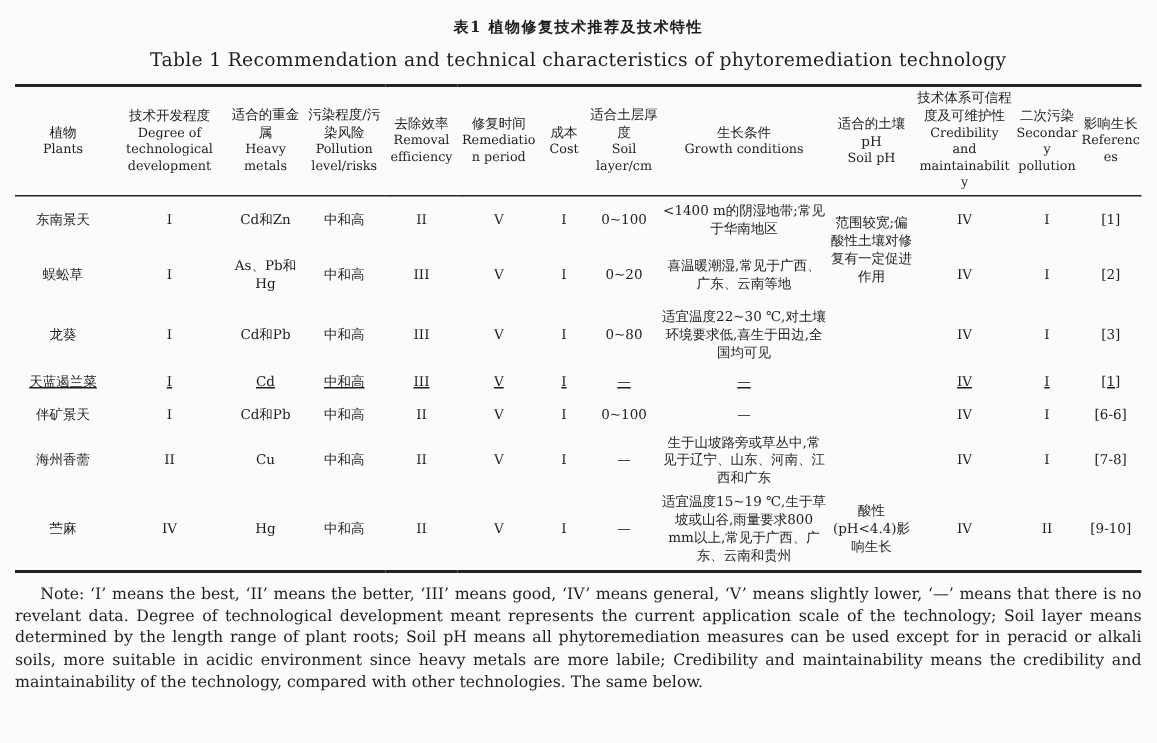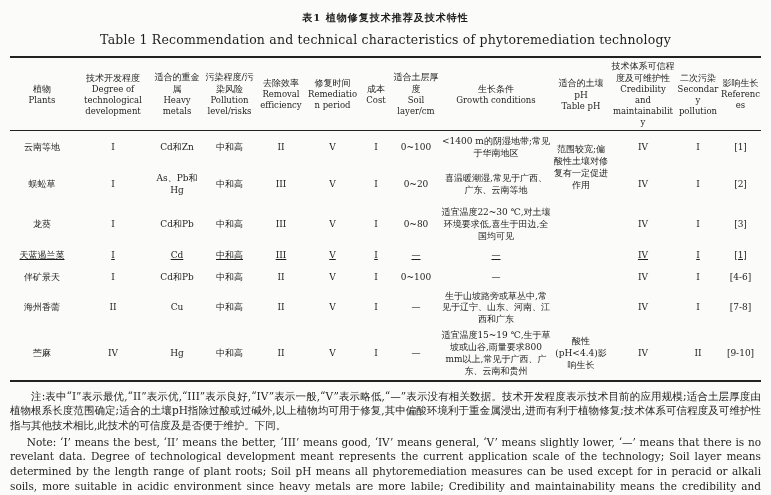--- a/index.html
+++ b/index.html
@@ -126,39 +126,39 @@
           <th>
             <span class="zh">适合土层厚度</span>
             <span class="en">Soil layer/cm</span>
           </th>
           <th>
             <span class="zh">生长条件</span>
             <span class="en">Growth conditions</span>
           </th>
           <th>
             <span class="zh">适合的土壤pH</span>
-            <span class="en">Table pH</span>
+            <span class="en">Soil pH</span>
           </th>
           <th>
             <span class="zh">技术体系可信程度及可维护性</span>
             <span class="en">Credibility and maintainability</span>
           </th>
           <th>
             <span class="zh">二次污染</span>
             <span class="en">Secondary pollution</span>
           </th>
           <th>
             <span class="zh">影响生长</span>
             <span class="en">References</span>
           </th>
         </tr>
     </thead>
     <tbody id="table-body">
         <tr>
-          <td>云南等地</td>
+          <td>东南景天</td>
           <td>I</td>
           <td>Cd和Zn</td>
           <td>中和高</td>
           <td>II</td>
           <td>V</td>
           <td>I</td>
           <td>0~100</td>
           <td>&lt;1400 m的阴湿地带;常见于华南地区</td>
           <td rowspan="2">范围较宽;偏酸性土壤对修复有一定促进作用</td>
           <td>IV</td>
@@ -215,21 +215,21 @@
           <td>Cd和Pb</td>
           <td>中和高</td>
           <td>II</td>
           <td>V</td>
           <td>I</td>
           <td>0~100</td>
           <td>—</td>
           <td></td>
           <td>IV</td>
           <td>I</td>
-          <td>[4-6]</td>
+          <td>[6-6]</td>
         </tr>
         <tr>
           <td>海州香薷</td>
           <td>II</td>
           <td>Cu</td>
           <td>中和高</td>
           <td>II</td>
           <td>V</td>
           <td>I</td>
           <td>—</td>
@@ -251,16 +251,15 @@
           <td>适宜温度15~19 ℃,生于草坡或山谷,雨量要求800 mm以上,常见于广西、广东、云南和贵州</td>
           <td>酸性(pH&lt;4.4)影响生长</td>
           <td>IV</td>
           <td>II</td>
           <td>[9-10]</td>
         </tr>
       </tbody>
   </table>
 
   <div class="notes">
-    <p class="note-zh">注:表中“I”表示最优,“II”表示优,“III”表示良好,“IV”表示一般,“V”表示略低,“—”表示没有相关数据。技术开发程度表示技术目前的应用规模;适合土层厚度由植物根系长度范围确定;适合的土壤pH指除过酸或过碱外,以上植物均可用于修复,其中偏酸环境利于重金属浸出,进而有利于植物修复;技术体系可信程度及可维护性指与其他技术相比,此技术的可信度及是否便于维护。下同。</p>
     <p class="note-en">Note: ‘I’ means the best, ‘II’ means the better, ‘III’ means good, ‘IV’ means general, ‘V’ means slightly lower, ‘—’ means that there is no revelant data. Degree of technological development meant represents the current application scale of the technology; Soil layer means determined by the length range of plant roots; Soil pH means all phytoremediation measures can be used except for in peracid or alkali soils, more suitable in acidic environment since heavy metals are more labile; Credibility and maintainability means the credibility and maintainability of the technology, compared with other technologies. The same below.</p>
   </div>
 </div>
 
 </body></html>

